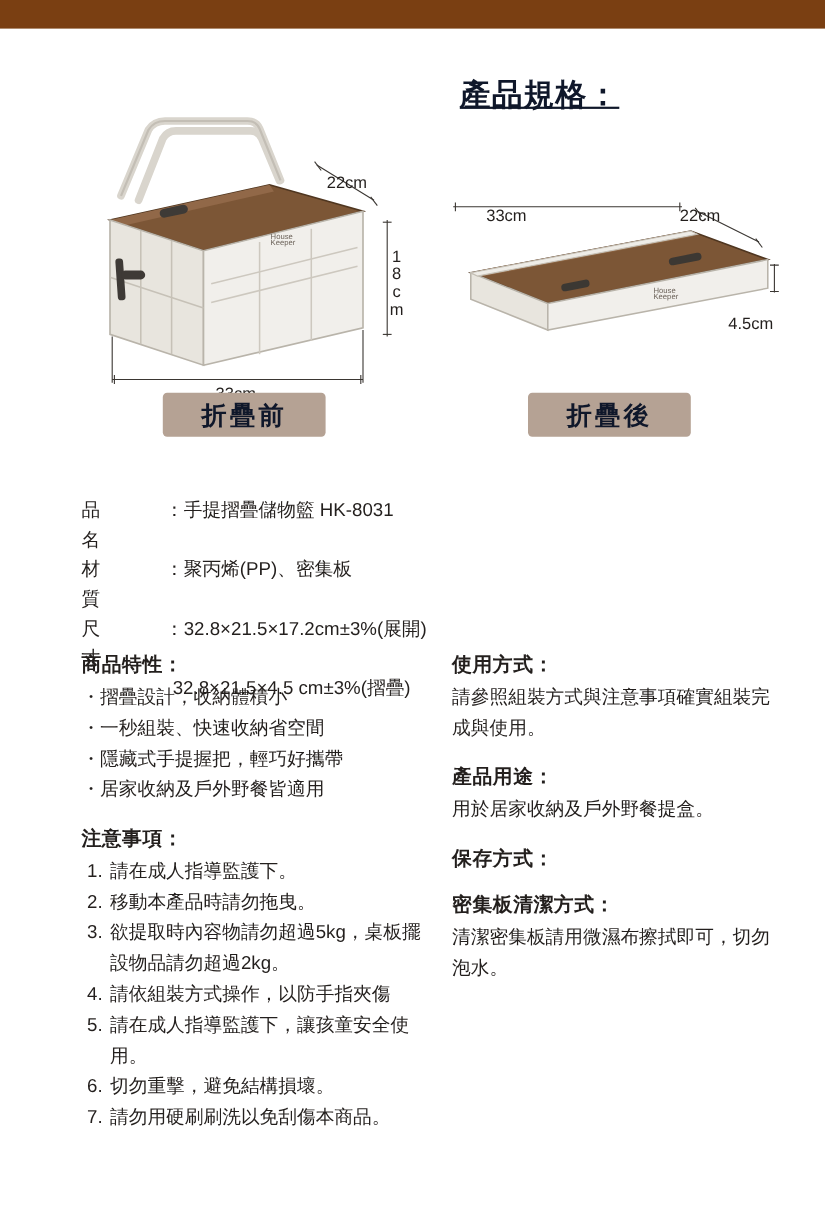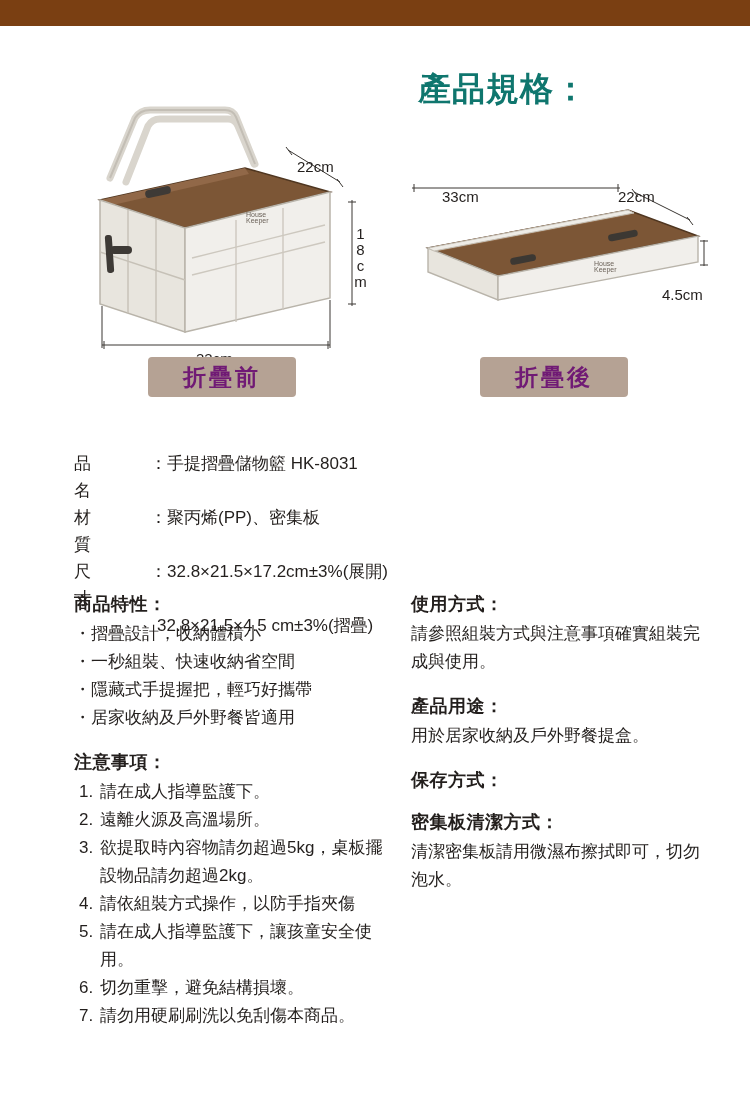--- a/index.html
+++ b/index.html
@@ -27,24 +27,25 @@
     left: 0; top: 0;
     width: 750px; height: 26px;
     background: #7a3f12;
   }
 
   
   .spec-title {
     position: absolute;
     left: 418px;
     top: 67px;
-    font-size: 33px;
+    font-size: 28px;
     font-weight: bold;
     letter-spacing: 1px;
-    color: #0f766e;
+    color: #0f172a;
+    text-decoration: underline;
   }
 
   
   .illus {
     position: absolute;
     left: 0;
     top: 40px;
     width: 602px;
     height: 320px;
   }
@@ -59,21 +60,21 @@
   .dim.vert {
     writing-mode: vertical-rl;
     text-orientation: upright;
     letter-spacing: -1px;
   }
 
   
   .tag {
     position: absolute;
     background: #b5a294;
-    color: #701a75;
+    color: #0f172a;
     font-size: 23px;
     font-weight: bold;
     letter-spacing: 3px;
     border-radius: 4px;
     text-align: center;
     line-height: 40px;
     height: 40px;
     width: 148px;
   }
   .tag.before { left: 148px; top: 357px; }
@@ -291,21 +292,21 @@
           <li>一秒組裝、快速收納省空間</li>
           <li>隱藏式手提握把，輕巧好攜帶</li>
           <li>居家收納及戶外野餐皆適用</li>
         </ul>
       </div>
 
       <div class="section">
         <h3 class="head">注意事項：</h3>
         <ol class="nums">
           <li>請在成人指導監護下。</li>
-          <li>遠離火源及高溫場所。</li>
+          <li>移動本產品時請勿拖曳。</li>
           <li>欲提取時內容物請勿超過5kg，桌板擺設物品請勿超過2kg。</li>
           <li>請依組裝方式操作，以防手指夾傷</li>
           <li>請在成人指導監護下，讓孩童安全使用。</li>
           <li>切勿重擊，避免結構損壞。</li>
           <li>請勿用硬刷刷洗以免刮傷本商品。</li>
         </ol>
       </div>
     </div>
 
     <div class="col-right">

